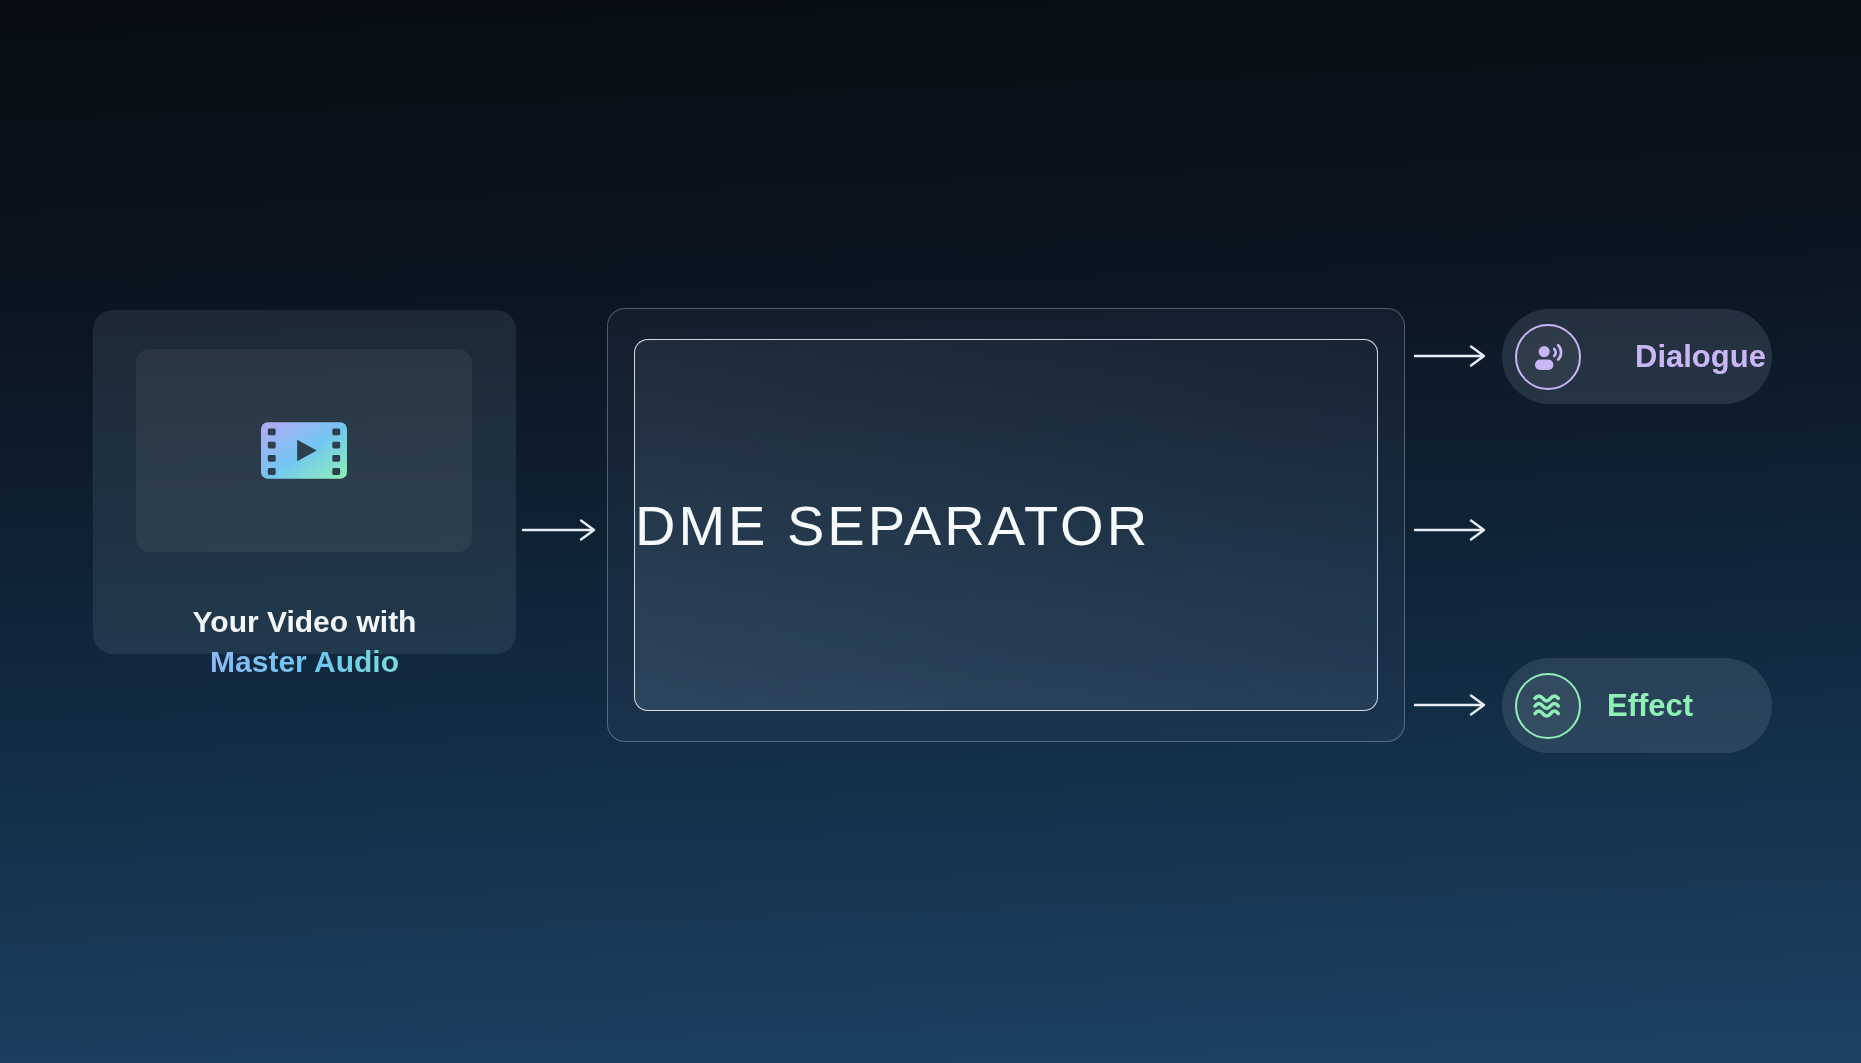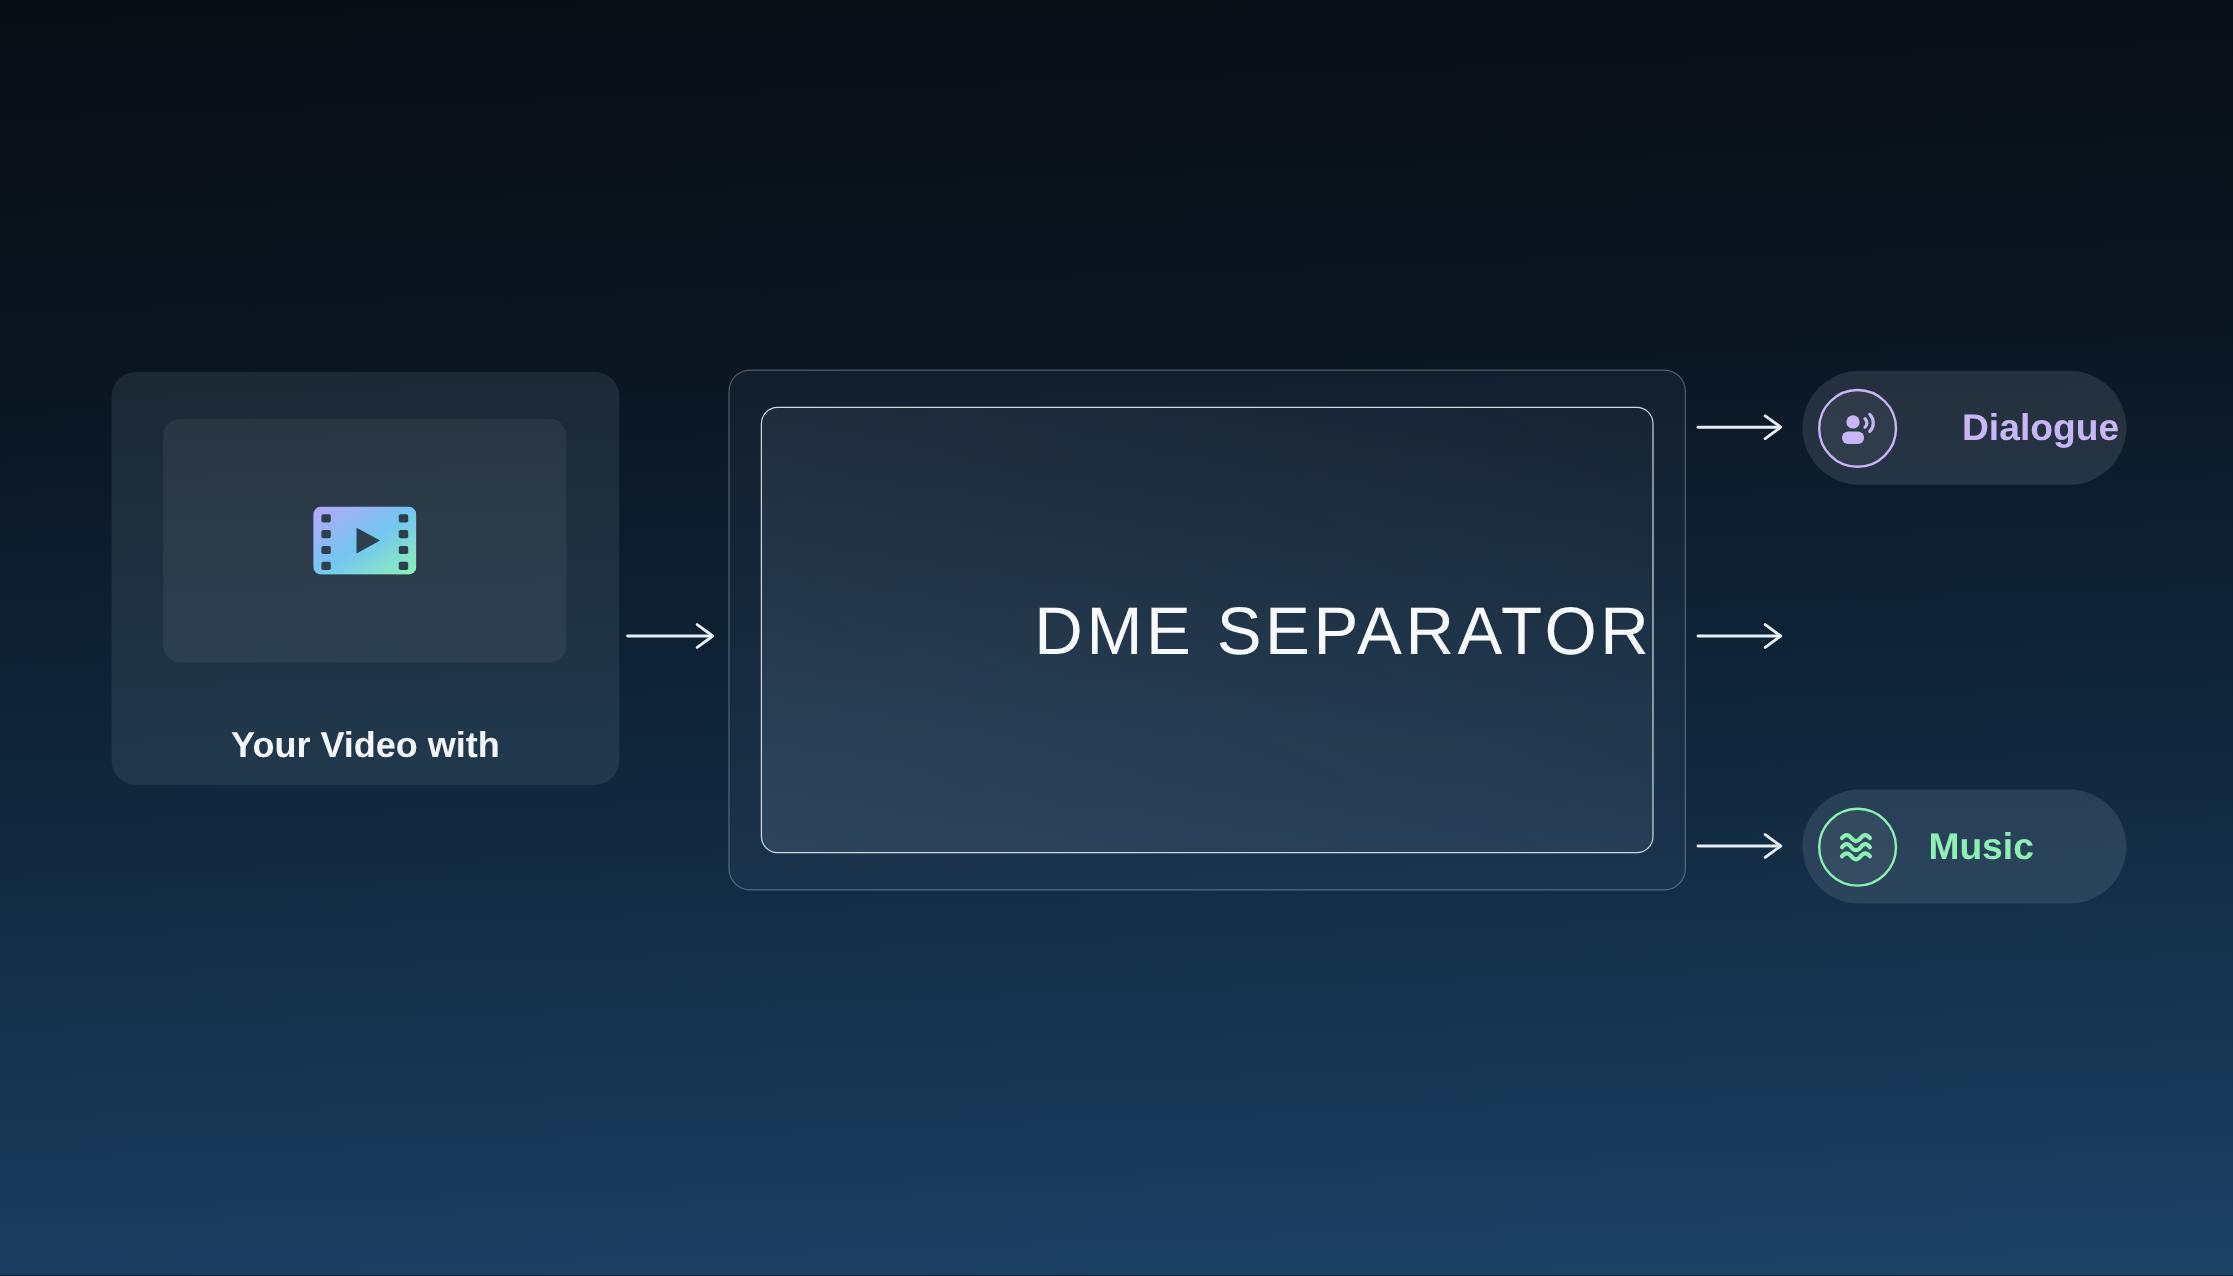--- a/index.html
+++ b/index.html
@@ -42,21 +42,21 @@
     background:rgba(168,200,226,0.05);
     border:1px solid rgba(226,236,244,0.30);
     box-sizing:border-box;
   }
   .separator-screen{
     position:absolute;left:26px;top:30px;width:744px;height:372px;
     border-radius:14px;
     border:1.5px solid rgba(244,248,251,0.85);
     background:linear-gradient(to top right,rgba(178,206,230,0.13),rgba(178,206,230,0.02));
     box-sizing:border-box;
-    display:flex;align-items:center;justify-content:flex-end;
+    display:flex;align-items:center;justify-content:flex-start;
   }
   .separator-title{
     margin:0;
     font-size:56px;font-weight:500;letter-spacing:3px;
     color:#f7fafc;white-space:nowrap;
   }
 
   
   .arrow{position:absolute;width:84px;height:28px;}
   .arrow svg{display:block;}
@@ -109,20 +109,21 @@
           <rect x="73" y="6.5" width="8" height="7" rx="1.5"></rect>
           <rect x="73" y="20" width="8" height="7" rx="1.5"></rect>
           <rect x="73" y="33.5" width="8" height="7" rx="1.5"></rect>
           <rect x="73" y="47" width="8" height="7" rx="1.5"></rect>
           <polygon points="37,18 57,29 37,40"></polygon>
         </g>
       </svg>
     </div>
     <div class="caption">
       <div>Your Video with</div>
+      <div class="grad-text">Master Audio</div>
     </div>
   </section>
 
   <div class="arrow" style="left:520px;top:516px;">
     <svg width="84" height="28" viewBox="0 0 84 28">
       <g stroke="#e8eef5" stroke-width="2.4" fill="none" stroke-linecap="round" stroke-linejoin="round">
         <line x1="3" y1="14" x2="72" y2="14"></line>
         <polyline points="61,4.5 74,14 61,23.5"></polyline>
       </g>
     </svg>
@@ -175,16 +176,16 @@
   <div class="pill pill-effect" style="color: rgb(142, 240, 180);">
     <div class="pill-circle">
       <svg width="38" height="38" viewBox="0 0 24 24" aria-hidden="true">
         <g fill="none" stroke="currentColor" stroke-width="2.2" stroke-linecap="round">
           <path d="M3.8,7.2 c1.6,-2.1 3.3,-2.1 4.9,0 s3.3,2.1 4.9,0 s3.3,-2.1 4.9,0"></path>
           <path d="M3.8,12 c1.6,-2.1 3.3,-2.1 4.9,0 s3.3,2.1 4.9,0 s3.3,-2.1 4.9,0"></path>
           <path d="M3.8,16.8 c1.6,-2.1 3.3,-2.1 4.9,0 s3.3,2.1 4.9,0 s3.3,-2.1 4.9,0"></path>
         </g>
       </svg>
     </div>
-    <span class="pill-label">Music</span>
+    <span class="pill-label">Effect</span>
   </div>
 
 </div>
 
 </body></html>

